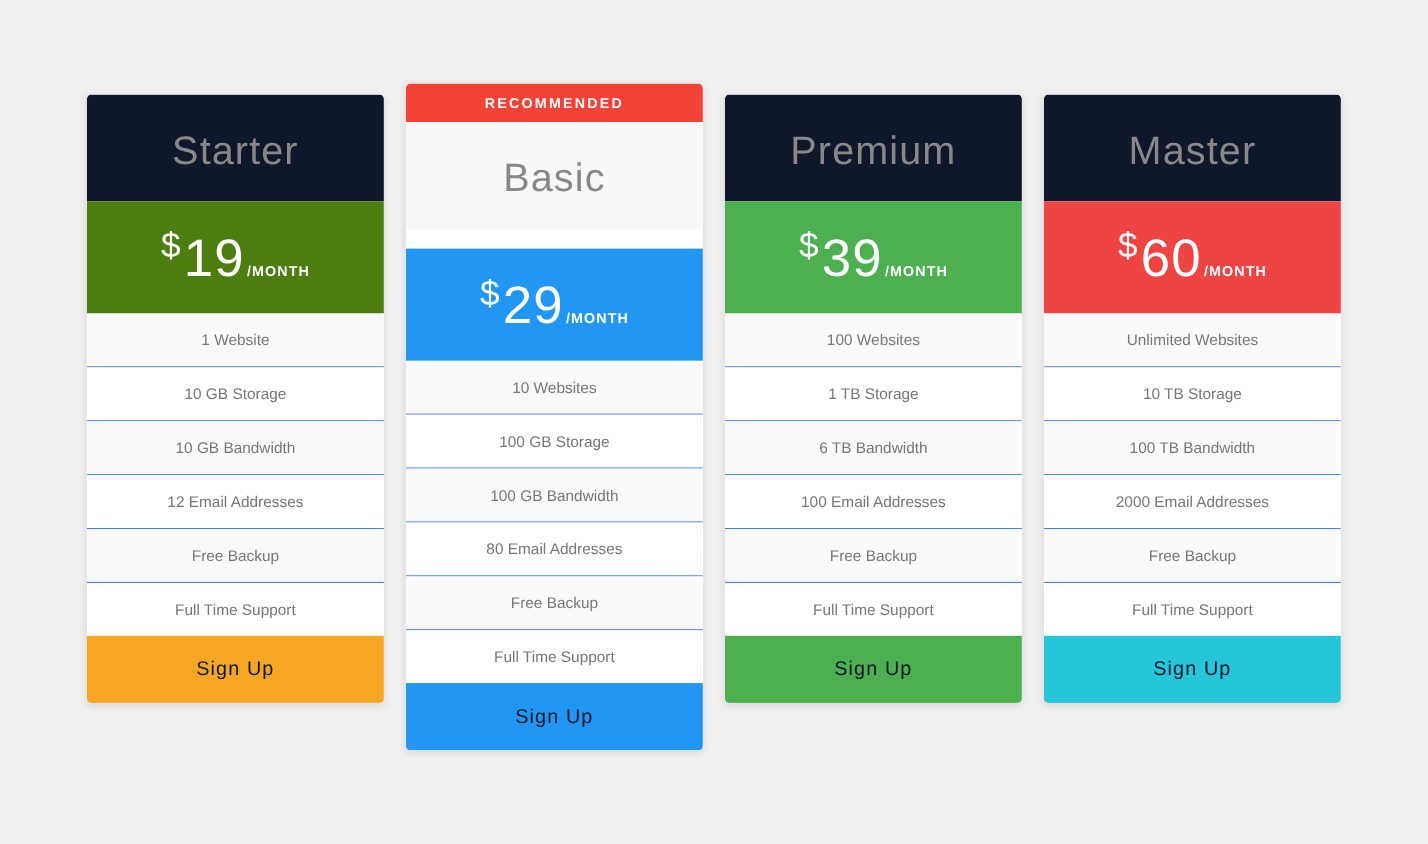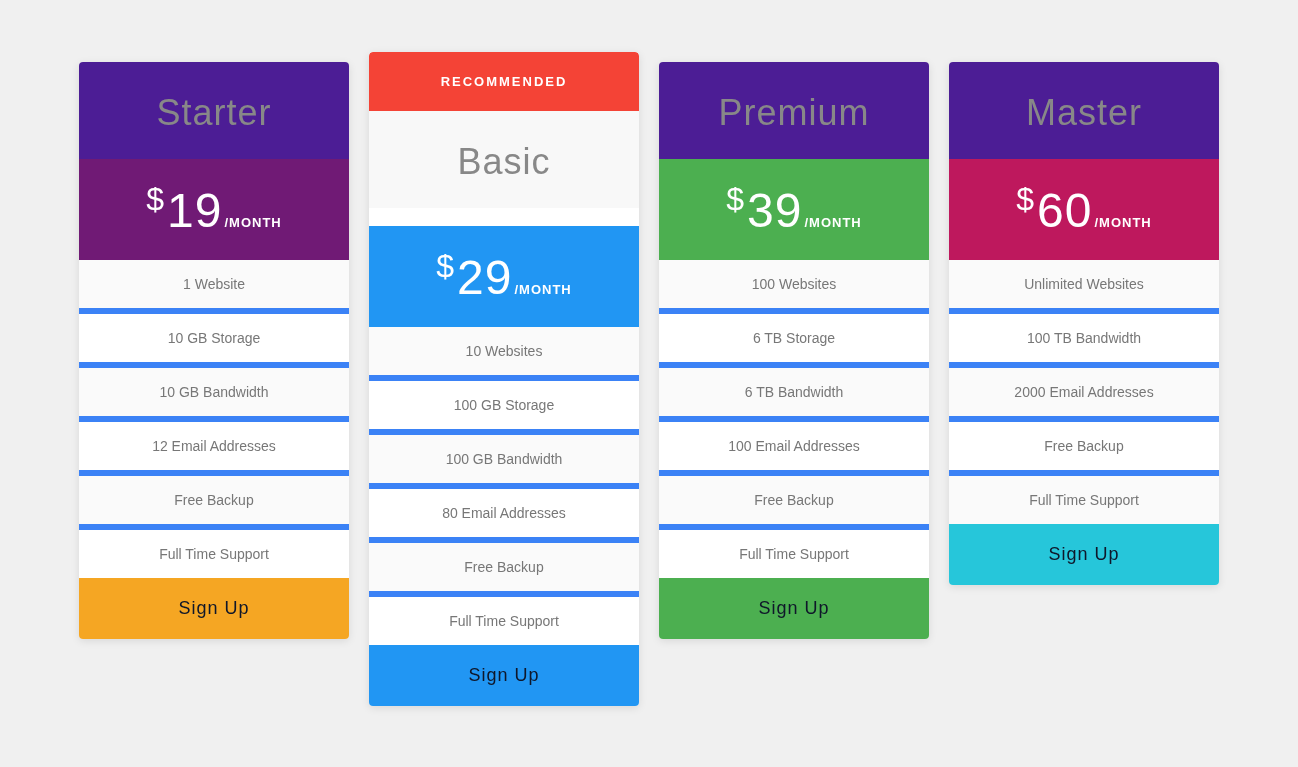--- a/index.html
+++ b/index.html
@@ -22,36 +22,36 @@
       width: 270px;
       background: #fff;
       border-radius: 4px;
       overflow: hidden;
       box-shadow: 0 2px 8px rgba(0,0,0,0.1);
       margin: 0 10px;
     }
     .plan-header {
       padding: 30px 20px 25px;
       text-align: center;
-      background: #4c1d95;
+      background: #0f172a;
     }
     .plan-name {
       font-size: 36px;
       font-weight: 300;
       color: #888;
       letter-spacing: 1px;
     }
     .plan-price-block {
       padding: 22px 20px;
       text-align: center;
     }
-    .plan-price-block.orange { background: #701a75; }
+    .plan-price-block.orange { background: #4d7c0f; }
     .plan-price-block.blue   { background: #2196F3; margin-top: 18px; }
     .plan-price-block.green  { background: #4CAF50; }
-    .plan-price-block.cyan   { background: #be185d; }
+    .plan-price-block.cyan   { background: #ef4444; }
     .price-text {
       color: #fff;
       font-size: 48px;
       font-weight: 300;
       letter-spacing: 1px;
     }
     .price-dollar {
       font-size: 32px;
       vertical-align: super;
       margin-right: 2px;
@@ -64,21 +64,21 @@
       margin-left: 2px;
     }
     .plan-features {
       list-style: none;
     }
     .plan-features li {
       padding: 16px 10px;
       text-align: center;
       font-size: 14px;
       color: #777;
-      border-bottom: 6px solid #3b82f6;
+      border-bottom: 1px solid #3b82f6;
       font-weight: 400;
     }
     .plan-features li:last-child {
       border-bottom: none;
     }
     .plan-features li:nth-child(odd) {
       background: #fafafa;
     }
     .plan-features li:nth-child(even) {
       background: #fff;
@@ -96,21 +96,21 @@
       letter-spacing: 1px;
     }
     .signup-btn.orange { background: #F5A623; }
     .signup-btn.blue   { background: #2196F3; }
     .signup-btn.green  { background: #4CAF50; }
     .signup-btn.cyan   { background: #26C6DA; }
     .recommended-badge {
       background: #F44336;
       color: #fff;
       text-align: center;
-      padding: 22px;
+      padding: 10px;
       font-size: 13px;
       font-weight: 700;
       letter-spacing: 2px;
       border-radius: 4px 4px 0 0;
     }
     .plan.featured {
       margin-top: -10px;
     }
     .plan.featured .plan-header {
       background: #f8f8f8;
@@ -163,39 +163,40 @@
     <div class="plan-header">
       <span class="plan-name">Premium</span>
     </div>
     <div class="plan-price-block green">
       <span class="price-text">
         <span class="price-dollar">$</span>39<span class="price-period">/MONTH</span>
       </span>
     </div>
     <ul class="plan-features">
   <li>100 Websites</li>
-        <li>6 TB Storage</li>
+        <li>1 TB Storage</li>
         <li>6 TB Bandwidth</li>
         <li>100 Email Addresses</li>
         <li>Free Backup</li>
         <li>Full Time Support</li>
       </ul>
     <button class="signup-btn green">Sign Up</button>
   </div>
     <div class="plan">
     <div class="plan-header">
       <span class="plan-name">Master</span>
     </div>
     <div class="plan-price-block cyan">
       <span class="price-text">
         <span class="price-dollar">$</span>60<span class="price-period">/MONTH</span>
       </span>
     </div>
     <ul class="plan-features">
   <li>Unlimited Websites</li>
+        <li>10 TB Storage</li>
         <li>100 TB Bandwidth</li>
         <li>2000 Email Addresses</li>
         <li>Free Backup</li>
         <li>Full Time Support</li>
       </ul>
     <button class="signup-btn cyan">Sign Up</button>
   </div>
   </div>
 
 </body></html>

